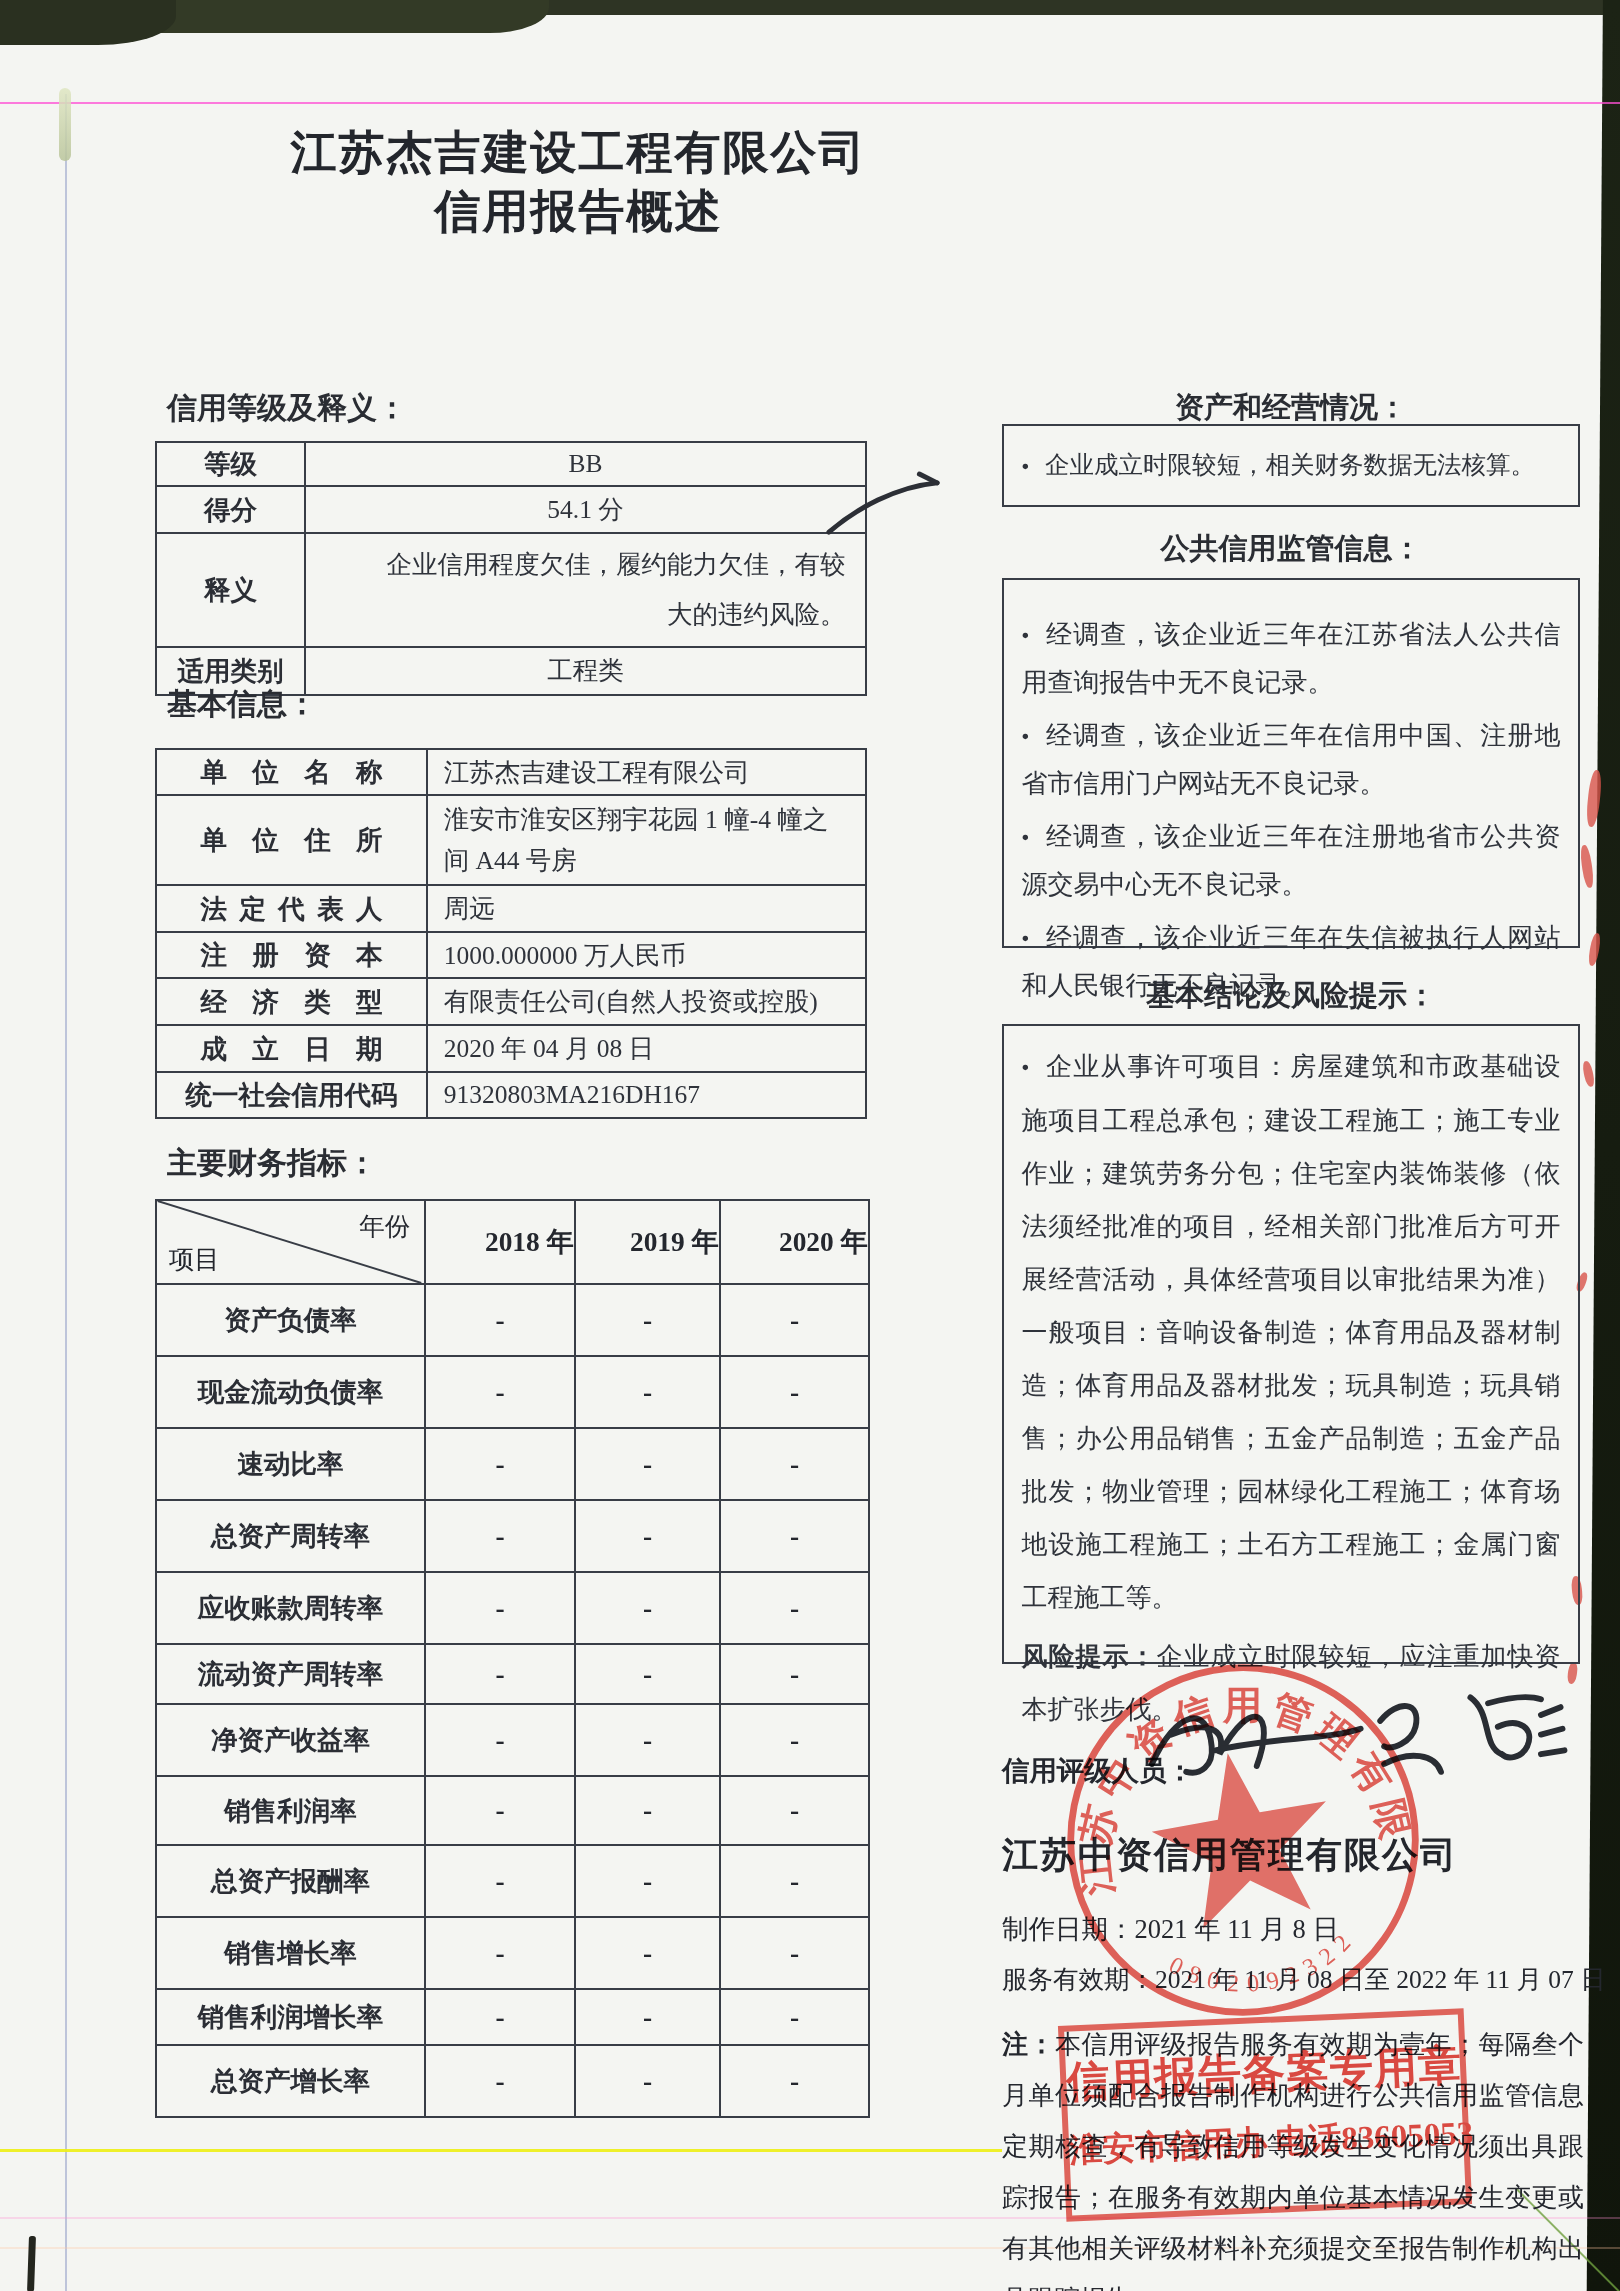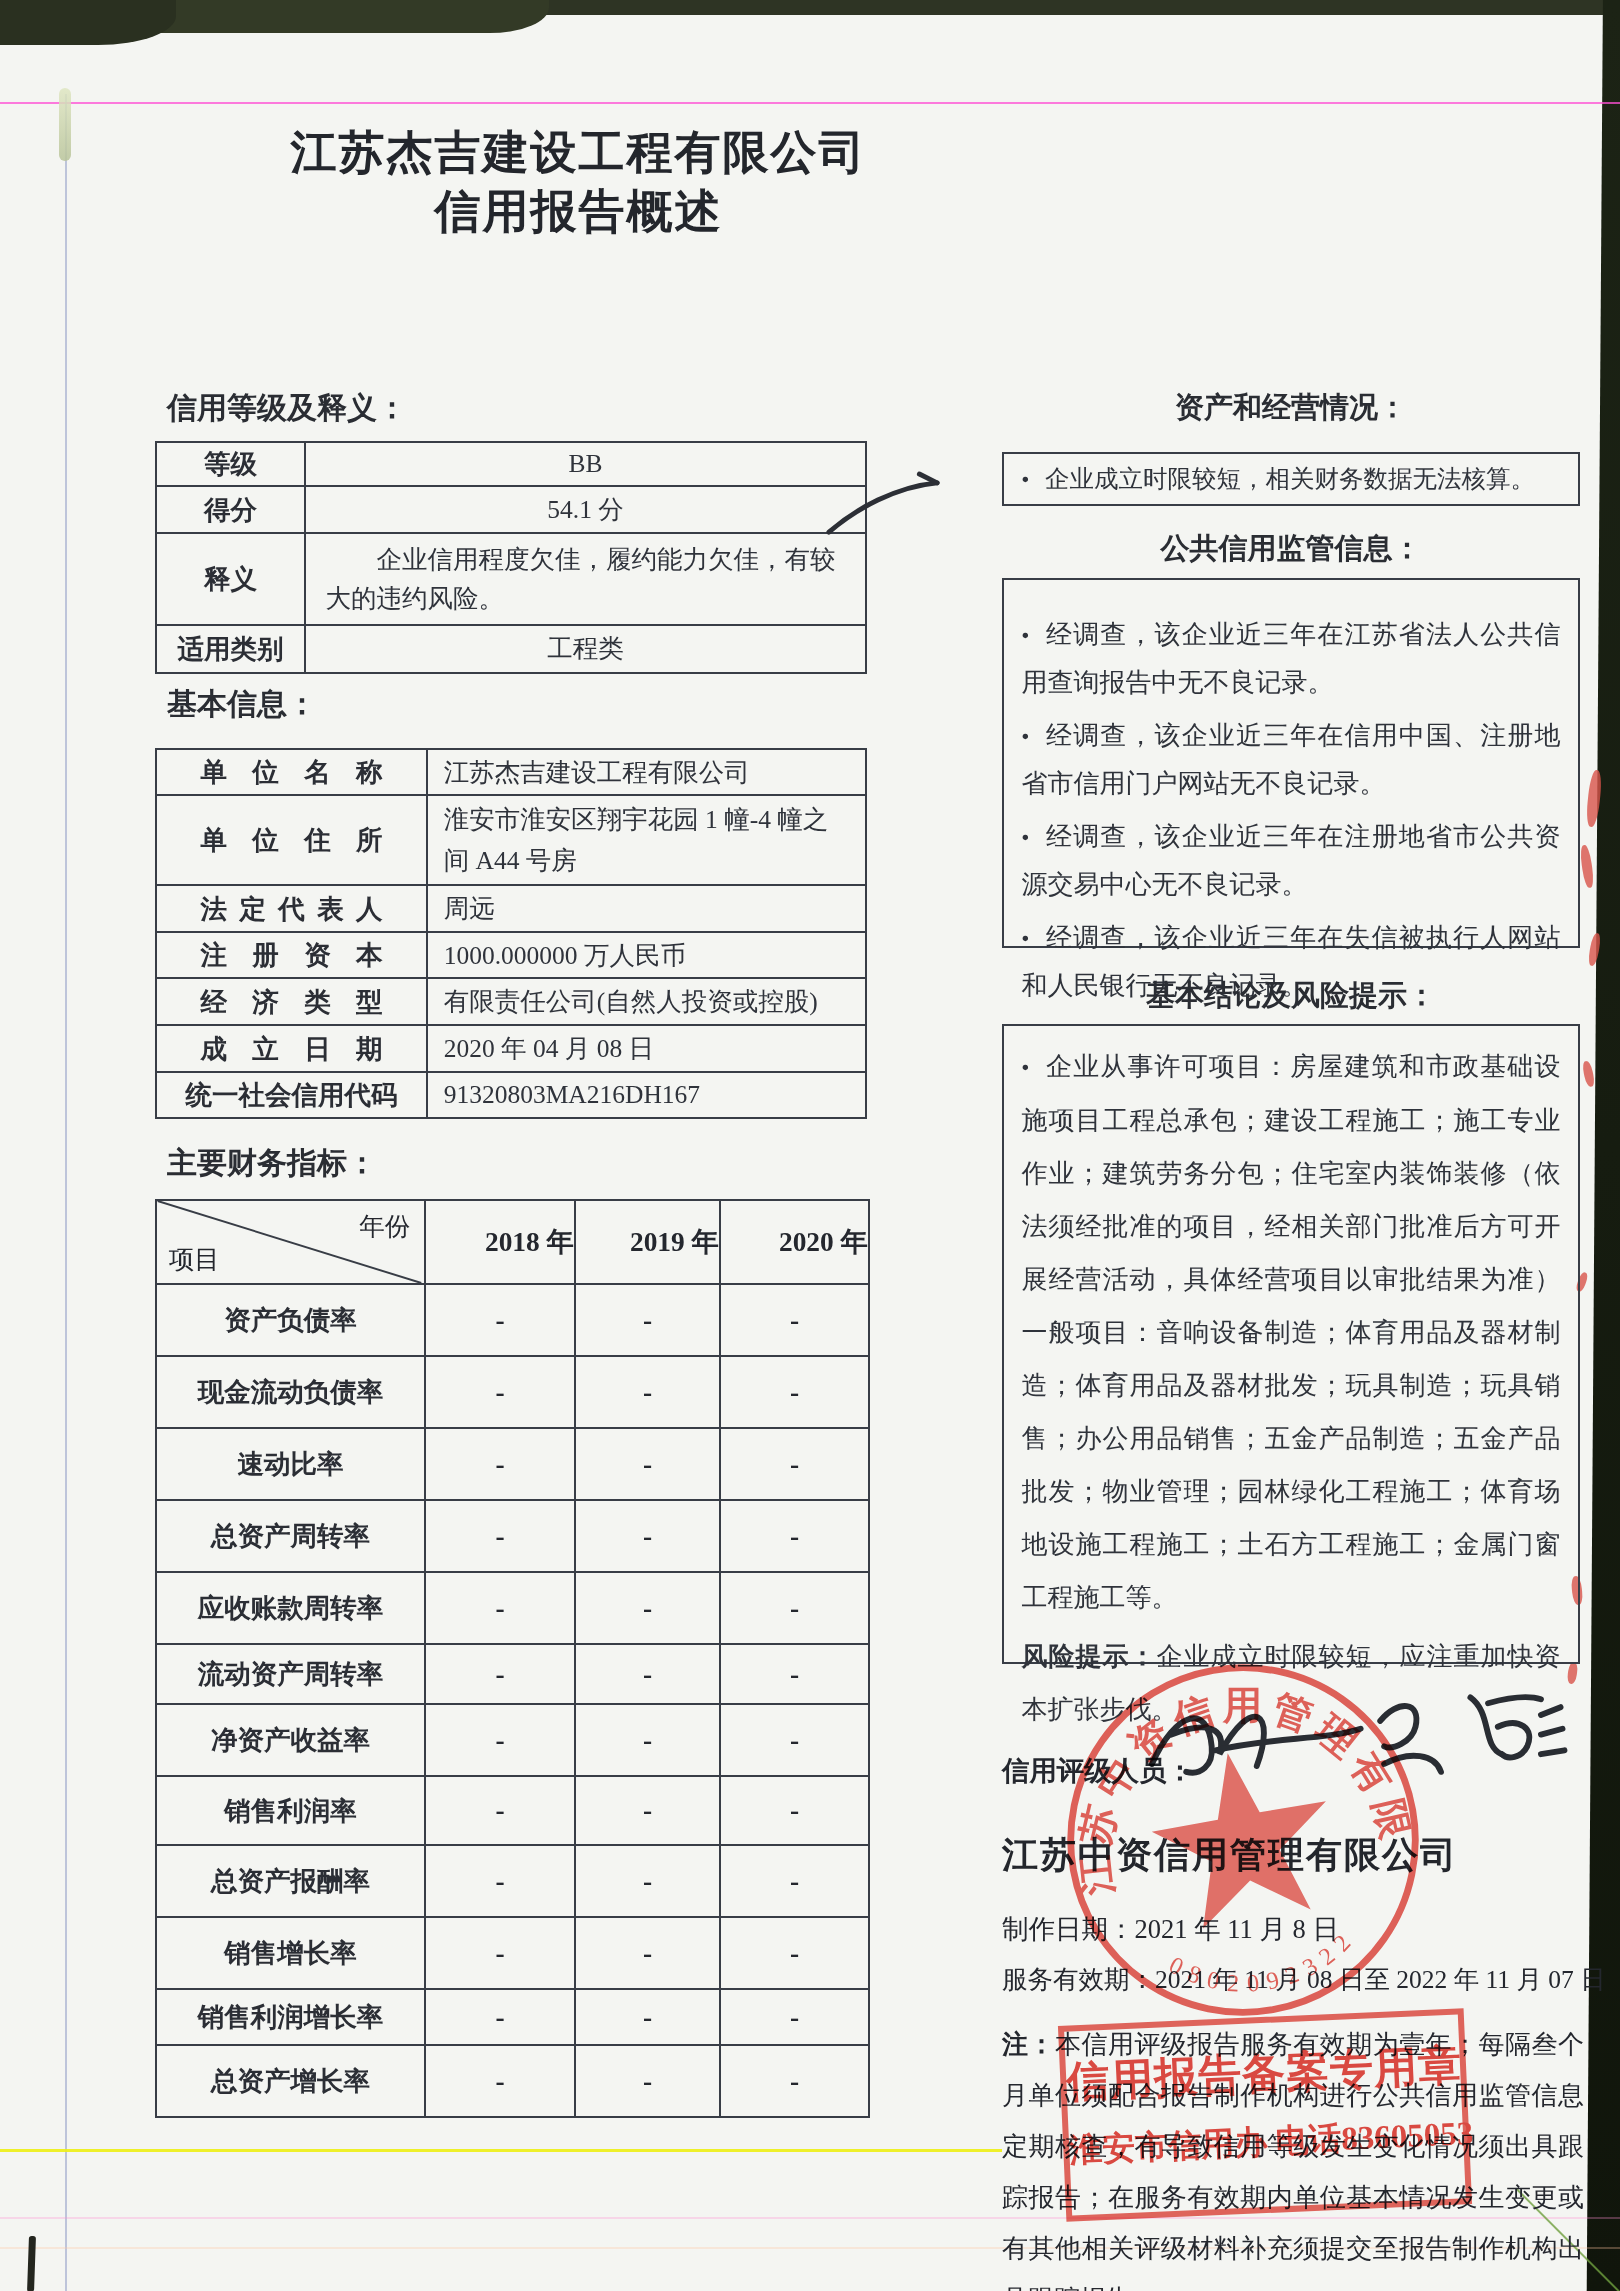--- a/index.html
+++ b/index.html
@@ -41,21 +41,21 @@
   
   table{border-collapse:collapse;table-layout:fixed;position:absolute;background:transparent;}
   td{border:2px solid #383d46;padding:0;vertical-align:middle;}
   .lbl{
     font-family:"Liberation Sans","DejaVu Sans",sans-serif;font-weight:bold;
     font-size:26.5px;text-align:center;color:#2b2e35;
   }
   .val{font-size:25.5px;color:#2f333b;}
   .val-center{text-align:center;}
   .val-left{text-align:left;padding-left:15.7px;padding-right:11.8px;}
-  .val-indent{text-align:left;padding:5.9px 19.6px;line-height:39px;text-indent:2em;margin-left:48px;}
+  .val-indent{text-align:right;padding:5.9px 19.6px;line-height:50px;text-indent:2em;margin-left:48px;}
   .t2lbl span{display:inline-block;min-width:182px;text-align:justify;text-align-last:justify;}
   
   .fin-head{font-family:"Liberation Serif","DejaVu Serif",serif;font-weight:bold;font-size:27.4px;text-align:right;}
   .dash{font-weight:bold;font-size:27.4px;text-align:center;}
   .diag-cell{position:relative;height:82px;}
   .diag-cell svg{position:absolute;left:0;top:0;}
   .diag-top{position:absolute;right:11.8px;top:7.8px;font-size:25.5px;}
   .diag-bottom{position:absolute;left:11.8px;bottom:5.9px;font-size:25.5px;}
   
   .rbox{
@@ -283,21 +283,21 @@
       <td class="lbl">总资产增长率</td>
       <td class="dash">-</td>
       <td class="dash">-</td>
       <td class="dash">-</td>
     </tr>
   </tbody>
     </table>
 
   <div class="heading h-right" style="left:1002px;top:388px;">资产和经营情况：</div>
 
-  <div class="rbox" style="top:452px;height:54px;display:flex;align-items:center;">
+  <div class="rbox" style="top:424px;height:83px;display:flex;align-items:center;">
     <p class="bullet" style="margin:0;font-size:24.5px;white-space:nowrap;">企业成立时限较短，相关财务数据无法核算。</p>
   </div>
 
   <div class="heading h-right" style="left:1002px;top:529px;">公共信用监管信息：</div>
 
   <div class="rbox" style="top:578px;height:370px;padding-top:25px;">
     <p class="bullet">经调查，该企业近三年在江苏省法人公共信用查询报告中无不良记录。</p>
     <p class="bullet">经调查，该企业近三年在信用中国、注册地省市信用门户网站无不良记录。</p>
     <p class="bullet">经调查，该企业近三年在注册地省市公共资源交易中心无不良记录。</p>
     <p class="bullet">经调查，该企业近三年在失信被执行人网站和人民银行无不良记录。</p>

